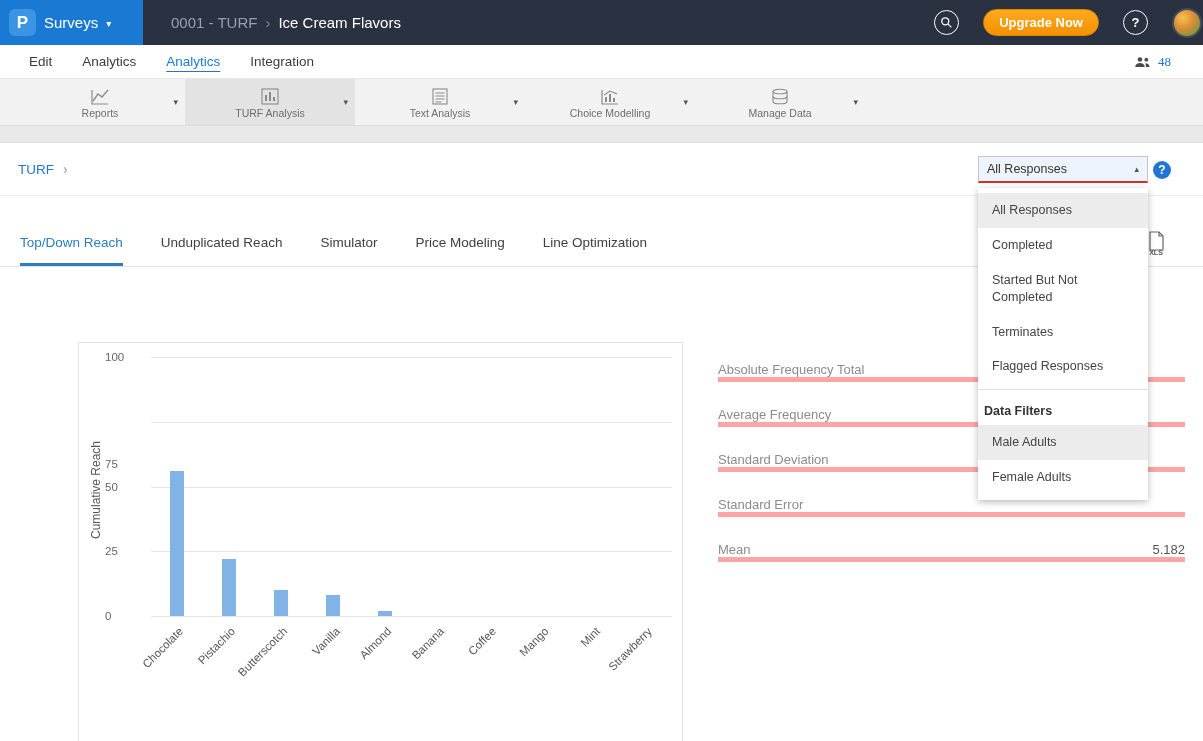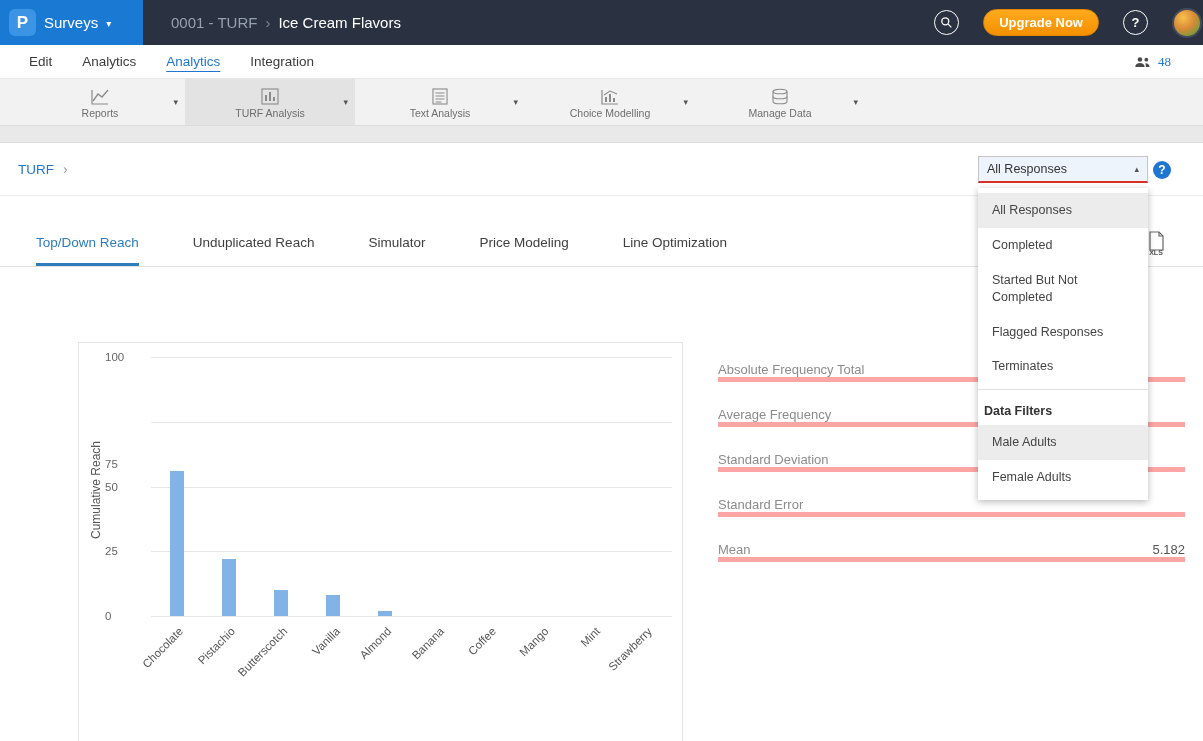--- a/index.html
+++ b/index.html
@@ -46,21 +46,21 @@
   .filter-row { position:relative; height:53px; border-bottom:1px solid #ececec; display:flex; align-items:center; padding:0 18px; background:#fff; }
   .fr-root { color:#1f76d2; font-size:13.5px; cursor:pointer; }
   .fr-sep { color:#999; margin:0 9px; font-size:14px; }
   .fr-q { color:#4a4a4a; font-size:13.5px; }
   .select-box { position:absolute; left:978px; top:13px; width:170px; height:27px; background:#eef4fc; border:1px solid #c4c4c4; border-bottom:2px solid #d93025; display:flex; align-items:center; justify-content:space-between; padding:0 8px; font-size:12.5px; color:#333; cursor:pointer; }
   .caret-up { font-size:9px; color:#555; }
   .help-blue { position:absolute; left:1153px; top:18px; width:18px; height:18px; border-radius:50%; background:#1f76d2; color:#fff; font-size:12px; font-weight:bold; display:flex; align-items:center; justify-content:center; cursor:pointer; }
 
   
   .tabs-row { position:relative; display:flex; align-items:flex-end; gap:38px; padding:0 20px; border-bottom:1px solid #e2e2e2; height:71px; background:#fff; }
-  .tab { font-size:13.5px; color:#404040; padding-bottom:13px; border-bottom:3px solid transparent; cursor:pointer; white-space:nowrap;margin-left:16px; }
+  .tab { font-size:13.5px; color:#404040; padding-bottom:13px; border-bottom:3px solid transparent; cursor:pointer; white-space:nowrap; }
   .tab.active { color:#2d7dbd; border-bottom-color:#2d7dbd; }
   .xls-btn { position:absolute; right:38px; bottom:10px; display:flex; flex-direction:column; align-items:center; cursor:pointer; }
   .xls-label { font-size:7px; font-weight:bold; color:#555; margin-top:-2px; }
 
   
   .main { position:relative; height:474px; background:#fff; }
 
   .chart-card { position:absolute; left:78px; top:75px; width:605px; height:440px; border:1px solid #e3e3e3; background:#fff; }
   .ylab { position:absolute; left:10px; top:196px; transform:rotate(-90deg); transform-origin:top left; white-space:nowrap; font-size:12px; color:#555; }
   .plot { position:absolute; left:72px; top:14px; right:10px; height:259px; }
@@ -324,19 +324,19 @@
       <span class="stat-value">5.182</span>
     </div>
   </div>
 
 </div>
 
 <div class="dropdown">
     <div class="dd-item hl">All Responses</div>
     <div class="dd-item">Completed</div>
     <div class="dd-item">Started But Not Completed</div>
+    <div class="dd-item">Terminates</div>
     <div class="dd-item">Flagged Responses</div>
-    <div class="dd-item">Terminates</div>
     <div class="dd-divider"></div>
     <div class="dd-header">Data Filters</div>
     <div class="dd-item hl">Male Adults</div>
     <div class="dd-item">Female Adults</div>
   </div>
 
 </body></html>

